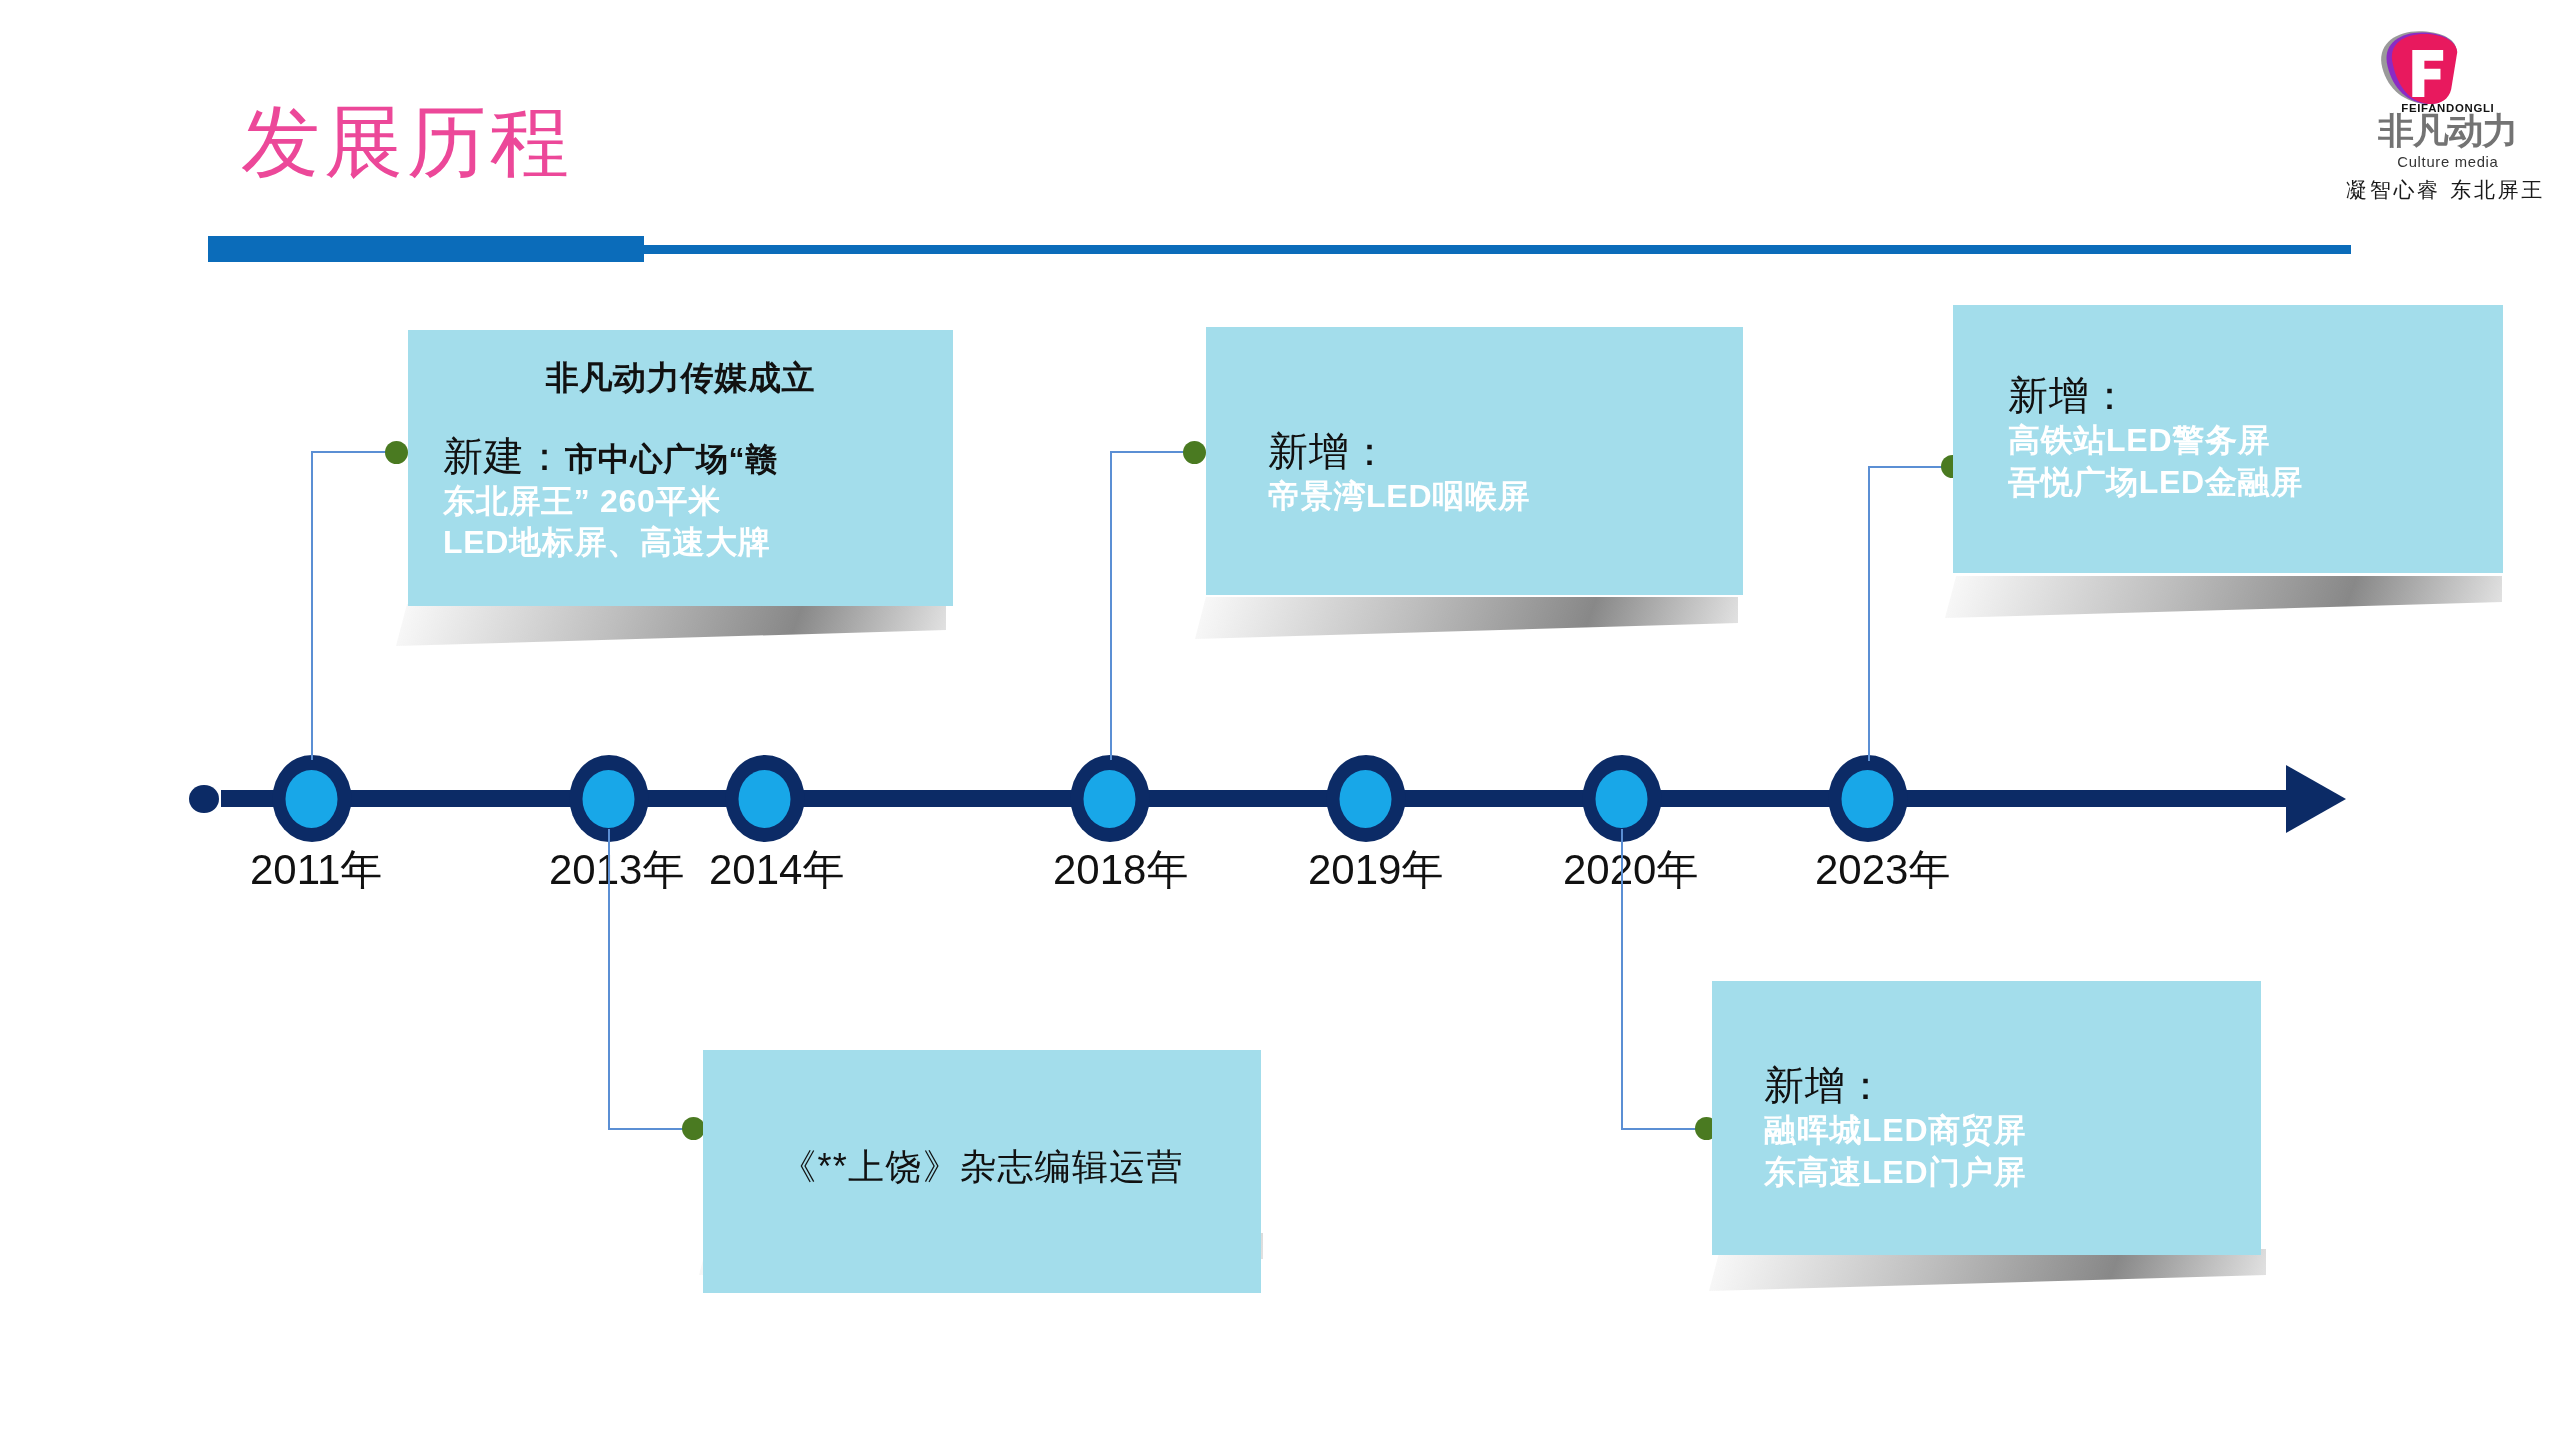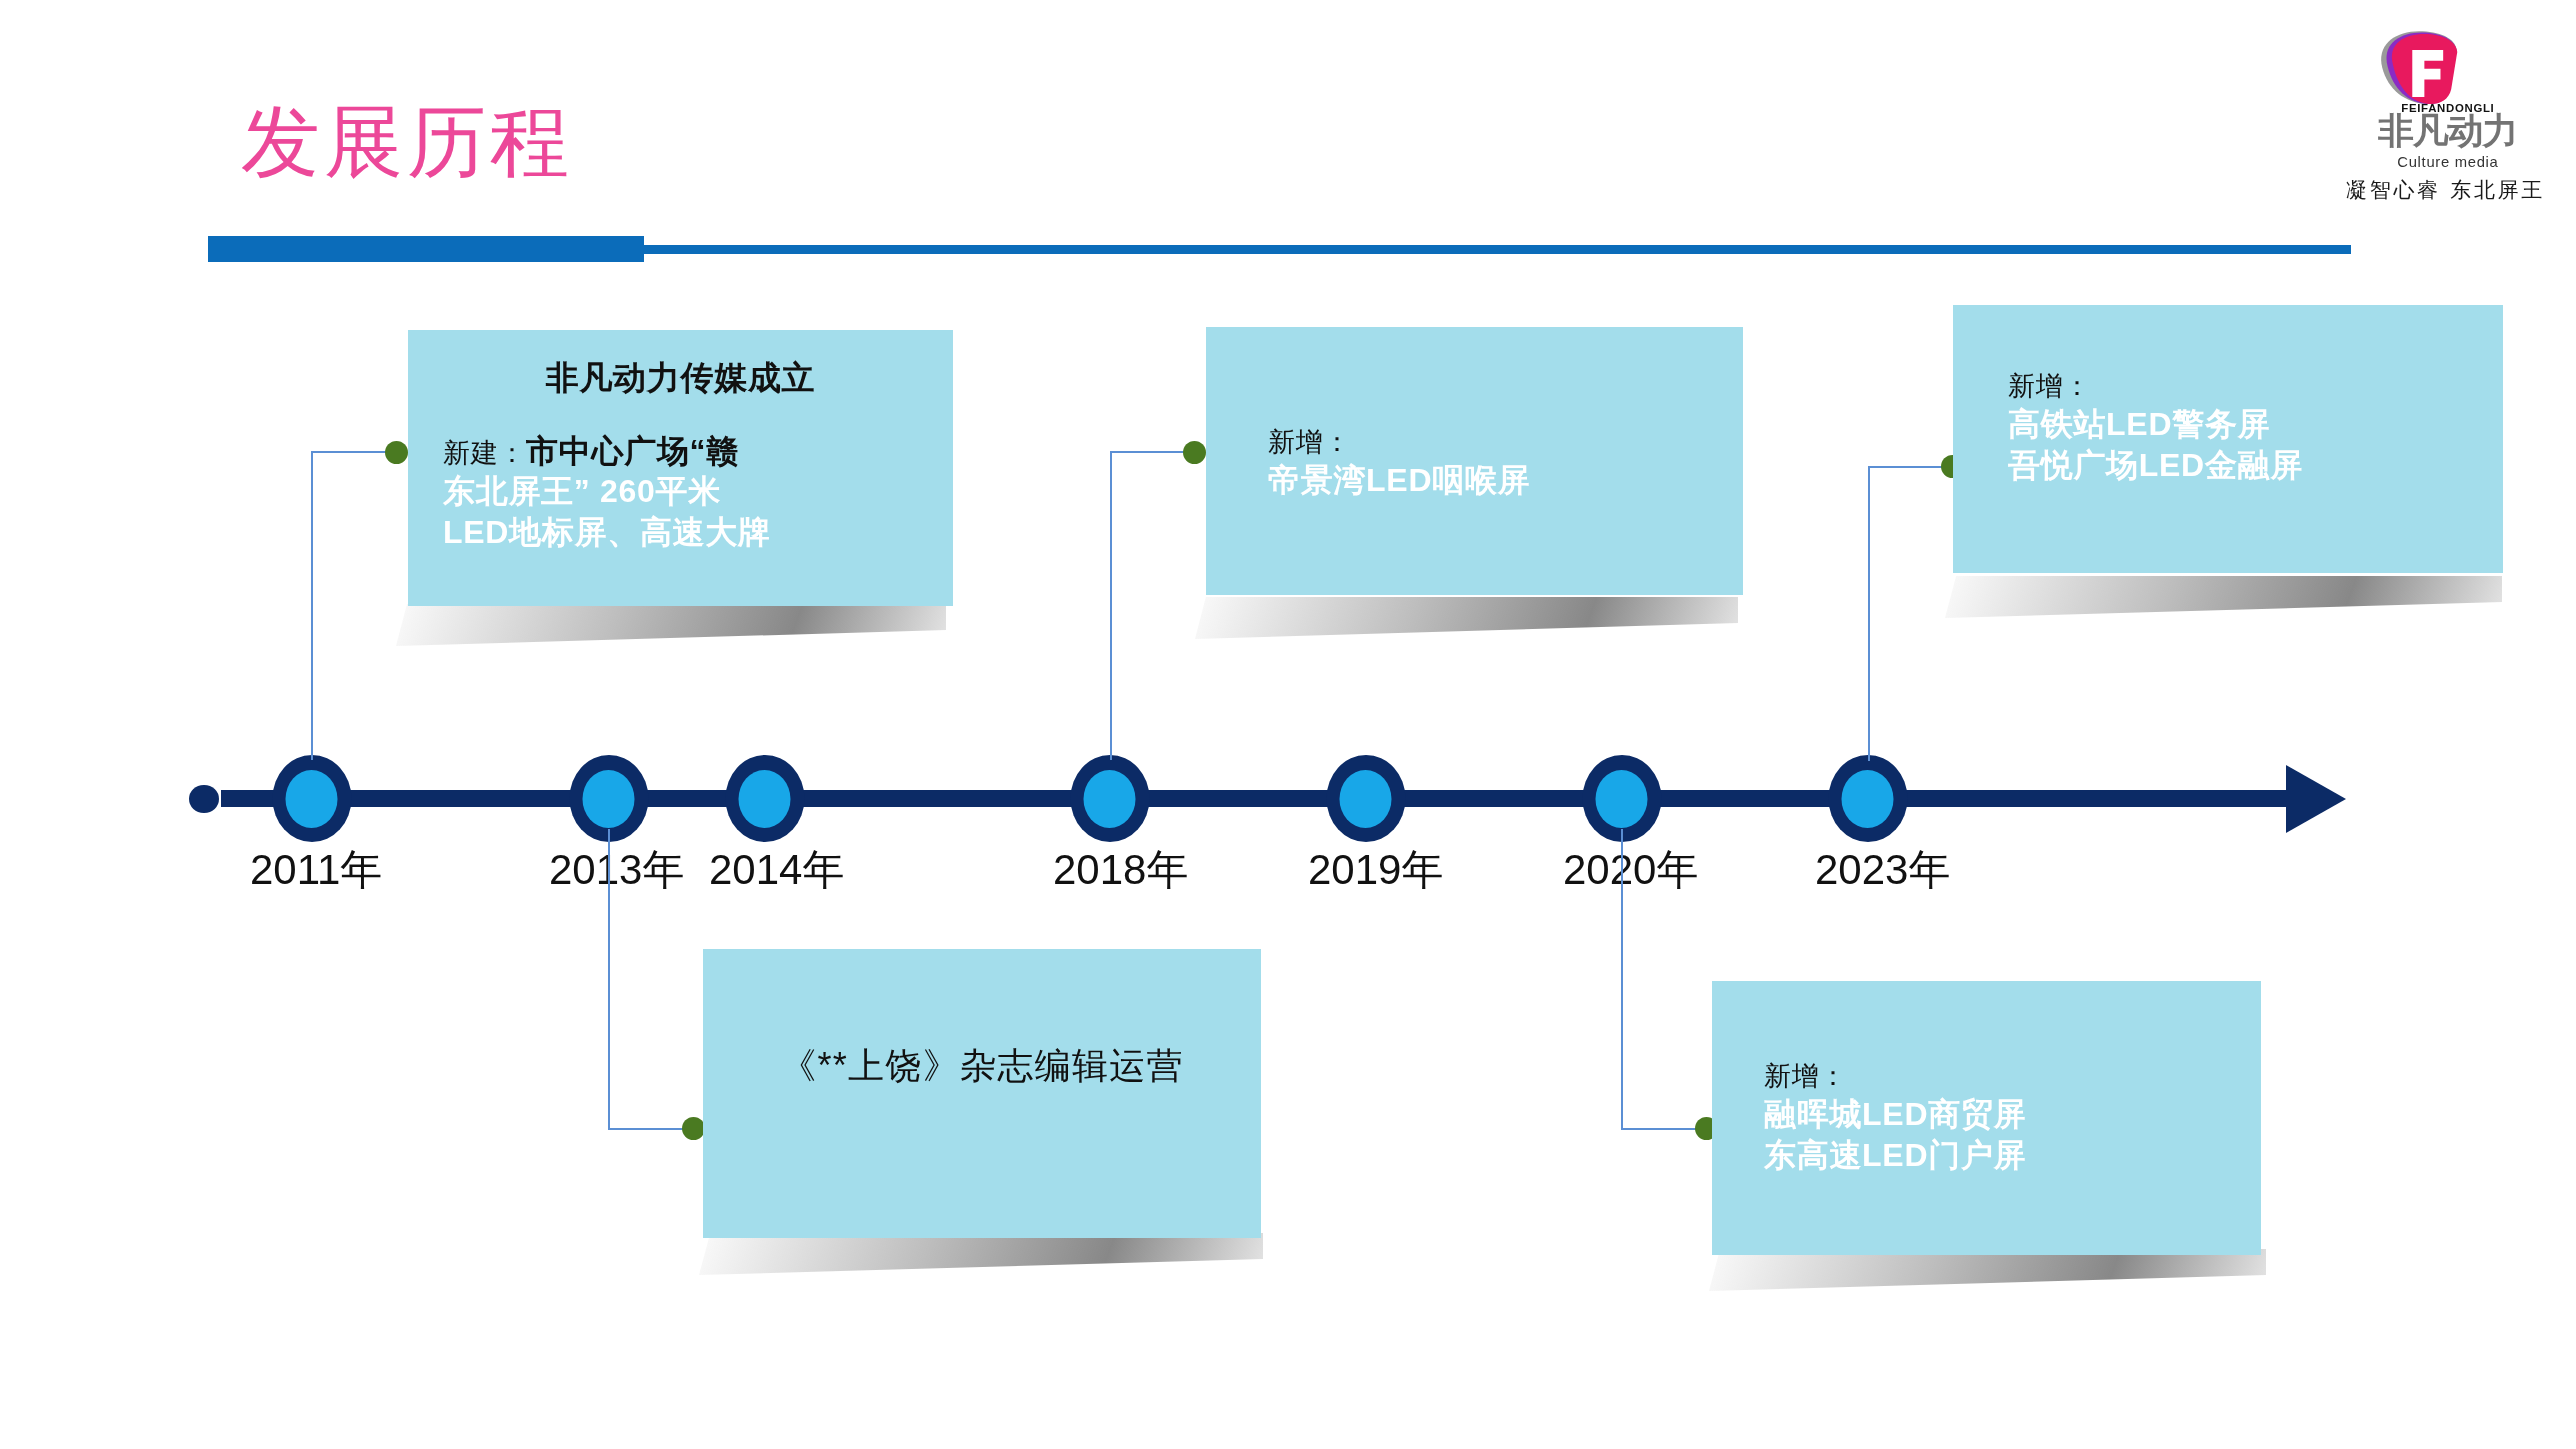--- a/index.html
+++ b/index.html
@@ -161,21 +161,21 @@
   }
   .card-title {
     font-size: 33px;
     font-weight: 700;
     color: #111111;
     text-align: center;
     letter-spacing: 0.7px;
     line-height: 1.2;
   }
   .lead-black {
-    font-size: 27px;
+    font-size: 40px;
     font-weight: 400;
     color: #111111;
     letter-spacing: 0.7px;
     line-height: 1.25;
   }
   .lead-black-b {
     font-size: 32px;
     font-weight: 700;
     color: #111111;
     letter-spacing: 0.7px;
@@ -305,21 +305,21 @@
 <div class="card-shadow" style="left:1945px; top:576px; width:557px;"></div>
 <div class="card" style="left:1953px; top:305px; width:550px; height:268px;">
   <div style="padding-left:55px; padding-top:65px;">
     <div class="lead-black">新增：</div>
     <div class="body-white">高铁站LED警务屏</div>
     <div class="body-white">吾悦广场LED金融屏</div>
   </div>
 </div>
 
 <div class="card-shadow" style="left:699px; top:1233px; width:564px;"></div>
-<div class="card" style="left:703px; top:949px; width:558px; height:289px;">
+<div class="card" style="left:703px; top:1050px; width:558px; height:243px;">
   <div style="padding-top:94px; padding-left:13.4px; padding-right:13.4px;">
     <div class="body-black-plain">《**上饶》杂志编辑运营</div>
   </div>
 </div>
 
 <div class="card-shadow" style="left:1709px; top:1249px; width:557px;"></div>
 <div class="card" style="left:1712px; top:981px; width:549px; height:274px;">
   <div style="padding-left:52px; padding-top:79px;">
     <div class="lead-black">新增：</div>
     <div class="body-white">融晖城LED商贸屏</div>

